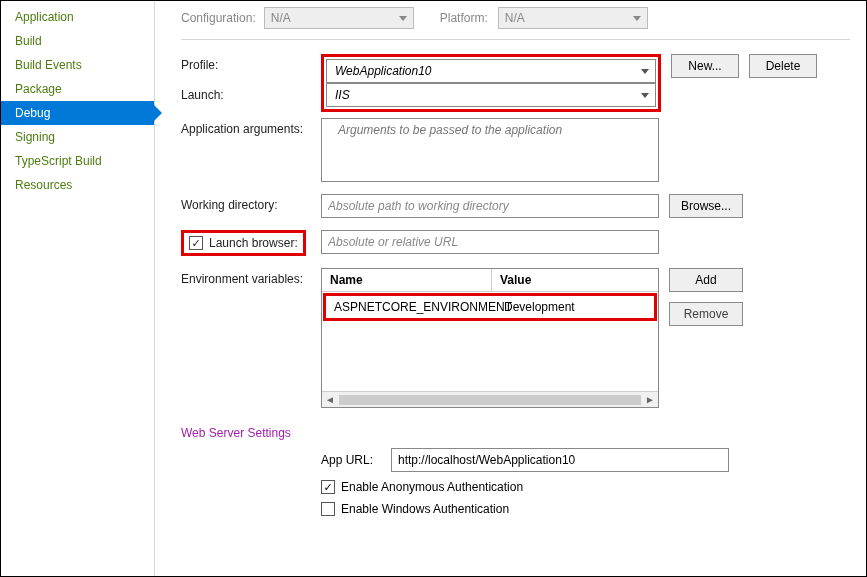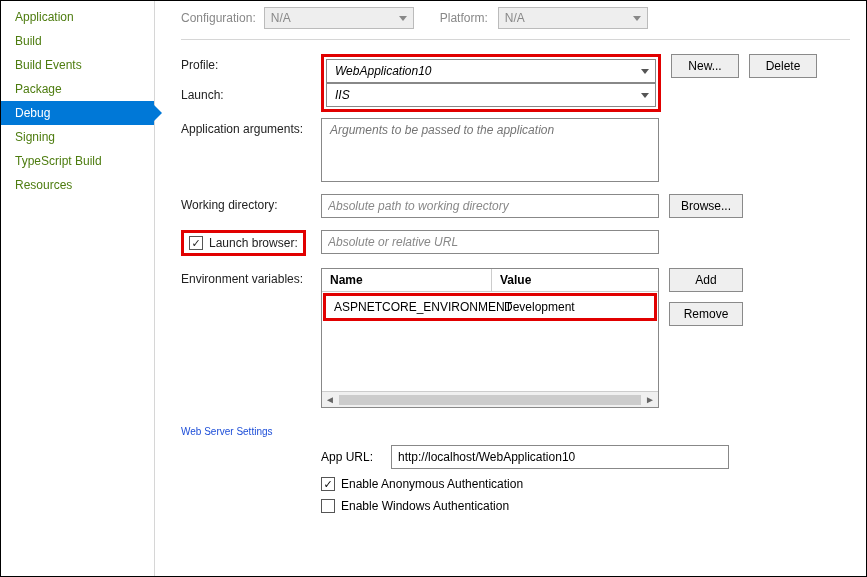--- a/index.html
+++ b/index.html
@@ -21,38 +21,38 @@
   .dd.disabled { background: #eee; }
   .dd-config { width: 150px; }
   .dd-platform { width: 150px; margin-left: 2px; }
   hr.sep { border: none; border-top: 1px solid #d6d6d6; margin: 10px 0 14px 0; }
   .form-row { display: flex; align-items: flex-start; margin-bottom: 12px; }
   .form-row .flabel { width: 140px; padding-top: 4px; color: #222; }
   .form-row .fcontrol { flex: 1; display: flex; align-items: flex-start; gap: 10px; }
   .sel { height: 24px; border: 1px solid #888; background: #fff; display: flex; align-items: center; padding: 0 8px; position: relative; }
   .sel .arr { position: absolute; right: 6px; top: 50%; margin-top: -2px; border-left: 4px solid transparent; border-right: 4px solid transparent; border-top: 5px solid #555; }
   .btn { height: 24px; min-width: 68px; border: 1px solid #8a8a8a; background: #efefef; display: inline-flex; align-items: center; justify-content: center; cursor: pointer; padding: 0 10px; }
-  .btn:disabled, .btn.disabled { color: #000000; }
-  .txtarea { width: 338px; height: 64px; border: 1px solid #888; padding: 4px 8px; color: #888; font-style: italic; resize: none; }
+  .btn:disabled, .btn.disabled { color: #404040; }
+  .txtarea { width: 338px; height: 64px; border: 1px solid #888; padding: 4px 16px; color: #888; font-style: italic; resize: none; }
   .txt { height: 24px; border: 1px solid #888; padding: 0 6px; }
   .txt::placeholder, .placeholder { color: #888; font-style: italic; }
   .chk { width: 14px; height: 14px; border: 1px solid #555; display: inline-flex; align-items: center; justify-content: center; margin-right: 6px; background: #fff; }
   .chk.checked::after { content: "✓"; font-size: 11px; line-height: 1; }
   .envgrid { width: 338px; height: 140px; border: 1px solid #888; display: flex; flex-direction: column; }
   .envhdr { display: flex; border-bottom: 1px solid #ccc; background: #fff; }
   .envhdr div { padding: 4px 8px; font-weight: bold; }
   .col-name { width: 170px; border-right: 1px solid #ccc; }
   .col-val { flex: 1; }
   .envrow { display: flex; }
   .envrow div { padding: 4px 8px; }
   .envbody { flex: 1; overflow: hidden; }
   .envscroll { height: 16px; display: flex; align-items: center; background: #f0f0f0; border-top: 1px solid #ccc; position: relative; }
   .envscroll .l, .envscroll .r { width: 16px; text-align: center; color: #666; font-size: 10px; }
   .envscroll .track { flex: 1; background: #ccc; height: 10px; margin: 0 1px; }
-  .section-head { font-size: 10px; color: #1d4ed8; margin: 18px 0 8px 0; }
+  .section-head { font-size: 12px; color: #a21caf; margin: 18px 0 8px 0; }
   .subrow { display: flex; align-items: center; margin: 8px 0 8px 0; padding-left: 0; }
   .subrow .sublabel { width: 70px; }
   .hl { border: 3px solid #e10000; }
   .btn-col { display: flex; flex-direction: column; gap: 10px; }
 </style>
 </head>
 <body>
 
 <div class="frame">
 

